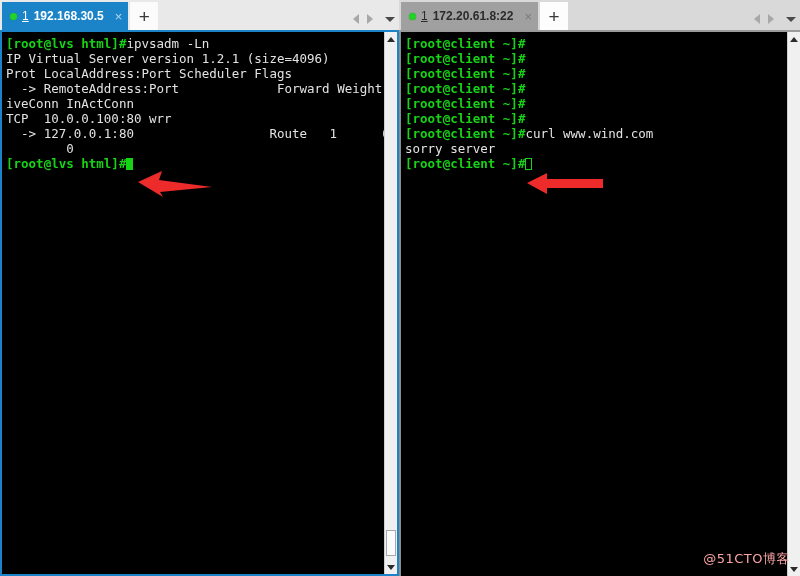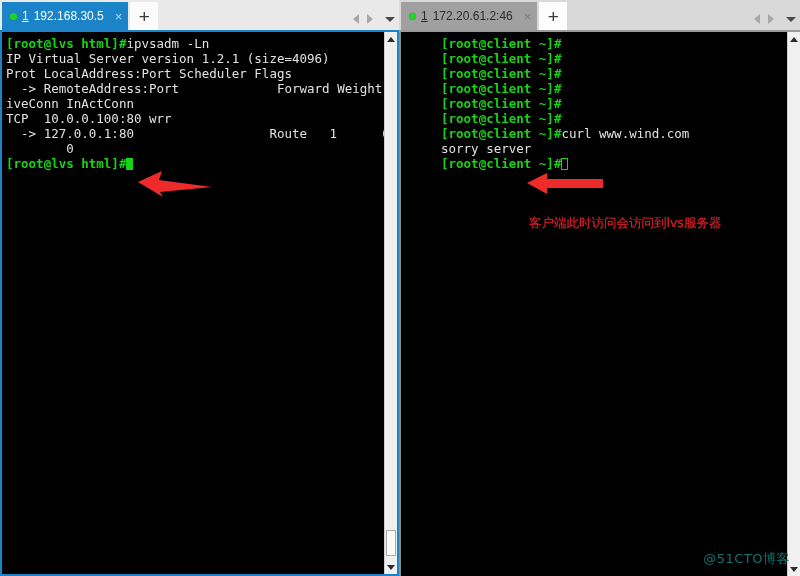--- a/index.html
+++ b/index.html
@@ -70,21 +70,21 @@
     width: 7px; height: 7px;
     border-radius: 50%;
     background: #25d02b;
     flex: 0 0 auto;
     box-shadow: 0 0 1px #0a0;
   }
   .tab-idx {
     text-decoration: underline;
     font-size: 12px;
   }
-  .tab-title { font-size: 12px; }
+  .tab-title { font-size: 12px; font-weight: bold; }
   .tab-close {
     font-size: 13px;
     line-height: 1;
     padding-left: 6px;
     opacity: .75;
   }
   .tab-active .tab-close { color: #dff0fb; }
   .tab-inactive .tab-close { color: #6d6d6d; }
 
   .tab-plus {
@@ -127,21 +127,21 @@
 
   
   .term-wrap {
     position: relative;
     flex: 1 1 auto;
     display: flex;
     background: #000;
     overflow: hidden;
   }
   .pane-left .term-wrap  { border-left: 2px solid #1b84c8; border-right: 2px solid #1b84c8; border-bottom: 2px solid #1b84c8; }
-  .pane-right .term-wrap { border-left: 2px solid #8c8c8c; padding-left: 36px; }
+  .pane-right .term-wrap { border-left: 2px solid #8c8c8c; }
 
   .term {
     position: relative;
     flex: 1 1 auto;
     background: #000;
     overflow: hidden;
     font-family: "DejaVu Sans Mono", "Liberation Mono", monospace;
     font-size: 12.5px;
     line-height: 15px;
     padding: 4px 0 0 4px;
@@ -221,21 +221,21 @@
     border: 1px solid #a8a8a8;
     box-sizing: border-box;
   }
   .sthumb-left  { bottom: 18px; height: 26px; }
 
   
   .watermark {
     position: absolute;
     right: 10px;
     bottom: 8px;
-    color: #0f766e;
+    color: #fca5a5;
     font-size: 13px;
     font-family: "DejaVu Sans", sans-serif;
     letter-spacing: .5px;
     user-select: none;
   }
 </style>
 </head>
 <body>
 
 <div class="app">
@@ -278,36 +278,35 @@
       </div>
     </div>
   </div>
 
   <div class="pane pane-right">
 
     <div class="tabbar tabbar-right">
       <div class="tab tab-inactive">
         <span class="status-dot"></span>
         <span class="tab-idx">1</span>
-        <span class="tab-title">172.20.61.2:46</span>
+        <span class="tab-title">172.20.61.8:22</span>
         <span class="tab-close">×</span>
       </div>
       <div class="tab-plus">+</div>
       <div class="tab-nav">
         <span class="navtri navtri-left"></span>
         <span class="navtri navtri-right"></span>
         <span class="navchev"></span>
       </div>
     </div>
 
     <div class="term-wrap">
       <div class="term" id="right-term"><div class="line"><span class="grn">[root@client ~]#</span></div><div class="line"><span class="grn">[root@client ~]#</span></div><div class="line"><span class="grn">[root@client ~]#</span></div><div class="line"><span class="grn">[root@client ~]#</span></div><div class="line"><span class="grn">[root@client ~]#</span></div><div class="line"><span class="grn">[root@client ~]#</span></div><div class="line"><span class="grn">[root@client ~]#</span><span class="wht">curl www.wind.com</span></div><div class="line"><span class="wht">sorry server</span></div><div class="line"><span class="grn">[root@client ~]#</span><span class="cursor-hollow"></span></div></div>
 
       <div class="anno anno-right">
-        <div>客户端此时访问会访问到lvs服务器</div>
       </div>
 
       <div class="arrow" style="left:124px; top:140px;">
         <svg width="80" height="24" viewBox="0 0 80 24">
           <path d="M2 11 L22 1 L22 7 L78 7 L78 16 L22 16 L22 22 Z" fill="#ee2b2b"></path>
         </svg>
       </div>
 
       <div class="sbar">
         <div class="sbtn sbtn-up">

